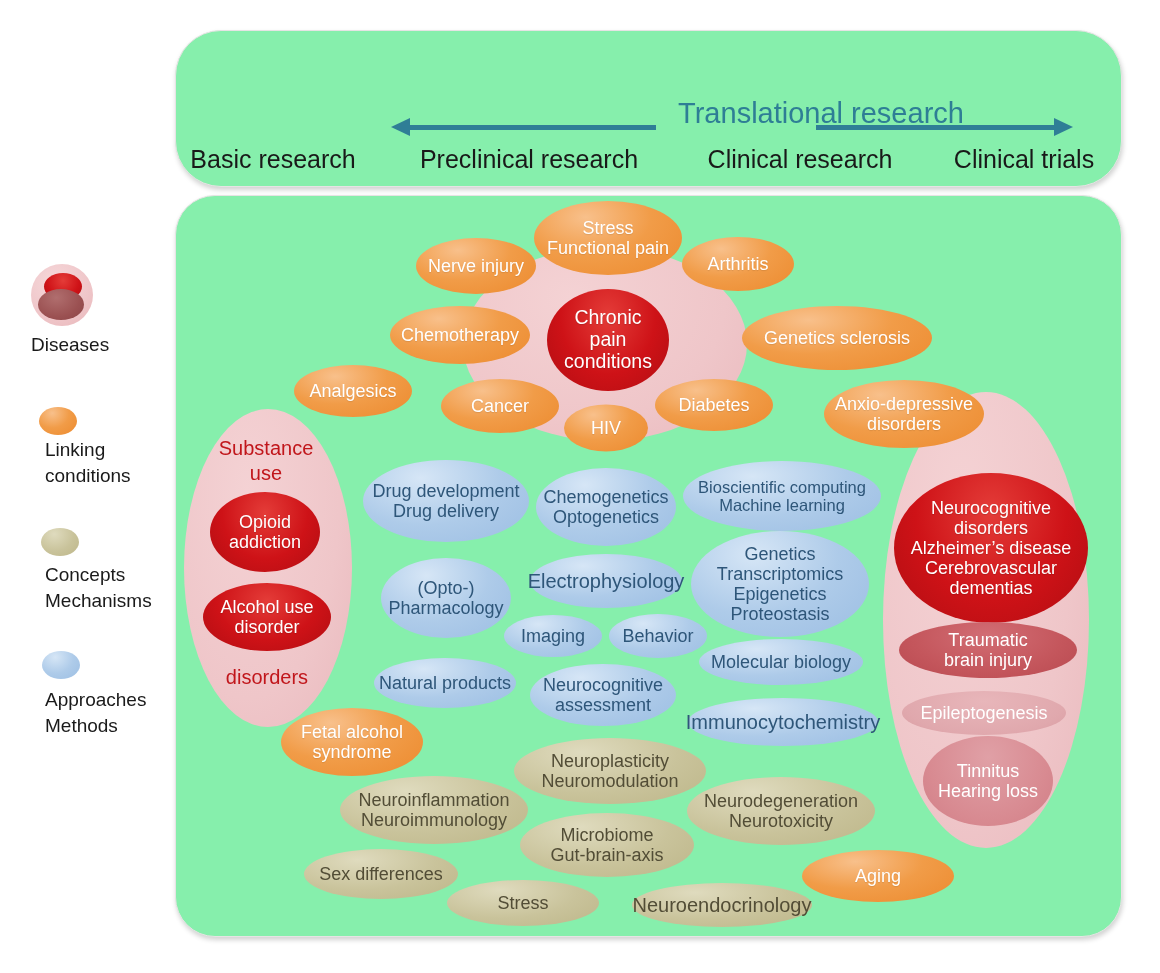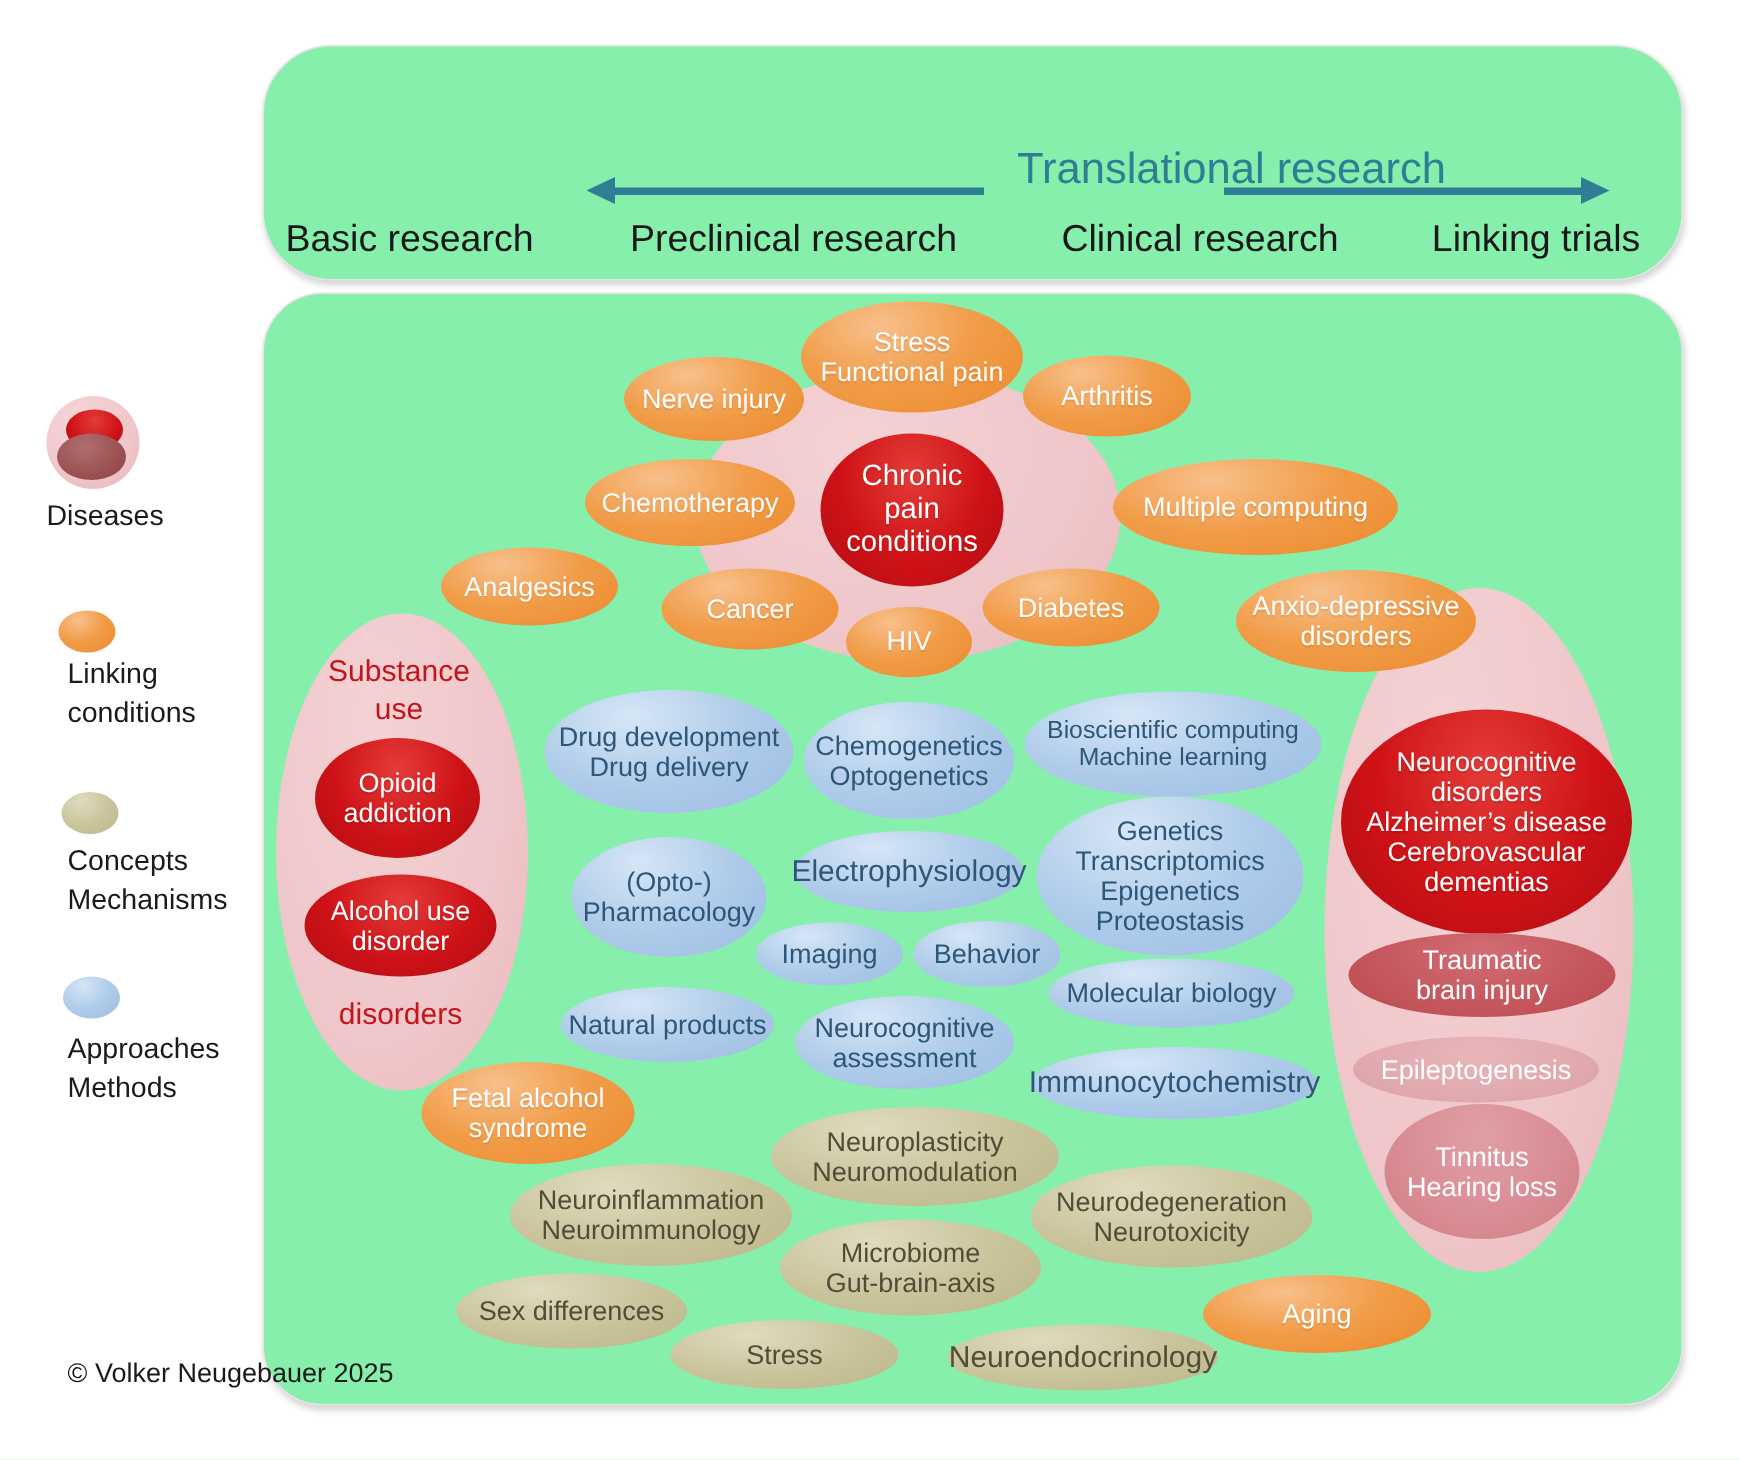--- a/index.html
+++ b/index.html
@@ -77,21 +77,21 @@
 
   <div id="header-panel" class="panel">
     <div class="title">Translational research</div>
     <div class="arrow-line" style="left:232px;width:248px;"></div>
     <div class="arrow-head left" style="left:215px;"></div>
     <div class="arrow-line" style="left:640px;width:240px;"></div>
     <div class="arrow-head right" style="left:878px;"></div>
     <div class="stage" style="left:97px;">Basic research</div>
     <div class="stage" style="left:353px;">Preclinical research</div>
     <div class="stage" style="left:624px;">Clinical research</div>
-    <div class="stage" style="left:848px;">Linking trials</div>
+    <div class="stage" style="left:848px;">Clinical trials</div>
   </div>
 
   <div id="diagram-panel" class="panel"></div>
 
   <div id="diseases-icon">
     <div class="bright"></div>
     <div class="dark"></div>
   </div>
   <div class="legend-label" style="left:31px;top:332px;">Diseases</div>
 
@@ -113,21 +113,21 @@
 
   <div class="zone-label" style="left:266px;top:461px;">Substance
 use</div>
   <div class="zone-label" style="left:267px;top:677px;">disorders</div>
 
   <div class="bubble orange" style="left:608px;top:238px;width:148px;height:74px;">Stress
 Functional pain</div>
   <div class="bubble orange" style="left:476px;top:266px;width:120px;height:56px;">Nerve injury</div>
   <div class="bubble orange" style="left:738px;top:264px;width:112px;height:54px;">Arthritis</div>
   <div class="bubble orange" style="left:460px;top:335px;width:140px;height:58px;">Chemotherapy</div>
-  <div class="bubble orange" style="left:837px;top:338px;width:190px;height:64px;">Multiple computing</div>
+  <div class="bubble orange" style="left:837px;top:338px;width:190px;height:64px;">Genetics sclerosis</div>
   <div class="bubble orange" style="left:353px;top:391px;width:118px;height:52px;">Analgesics</div>
   <div class="bubble orange" style="left:500px;top:406px;width:118px;height:54px;">Cancer</div>
   <div class="bubble orange" style="left:606px;top:428px;width:84px;height:47px;">HIV</div>
   <div class="bubble orange" style="left:714px;top:405px;width:118px;height:52px;">Diabetes</div>
   <div class="bubble orange" style="left:904px;top:414px;width:160px;height:68px;">Anxio-depressive
 disorders</div>
   <div class="bubble orange" style="left:352px;top:742px;width:142px;height:68px;">Fetal alcohol
 syndrome</div>
   <div class="bubble orange" style="left:878px;top:876px;width:152px;height:52px;">Aging</div>
 
@@ -175,15 +175,14 @@
   <div class="bubble olive" style="left:434px;top:810px;width:188px;height:68px;">Neuroinflammation
 Neuroimmunology</div>
   <div class="bubble olive" style="left:607px;top:845px;width:174px;height:64px;">Microbiome
 Gut-brain-axis</div>
   <div class="bubble olive" style="left:781px;top:811px;width:188px;height:68px;">Neurodegeneration
 Neurotoxicity</div>
   <div class="bubble olive" style="left:381px;top:874px;width:154px;height:50px;">Sex differences</div>
   <div class="bubble olive" style="left:523px;top:903px;width:152px;height:46px;">Stress</div>
   <div class="bubble olive fsM" style="left:722px;top:905px;width:180px;height:44px;">Neuroendocrinology</div>
 
-  <div class="copyright">© Volker Neugebauer 2025</div>
 
 </div>
 
 </body></html>

